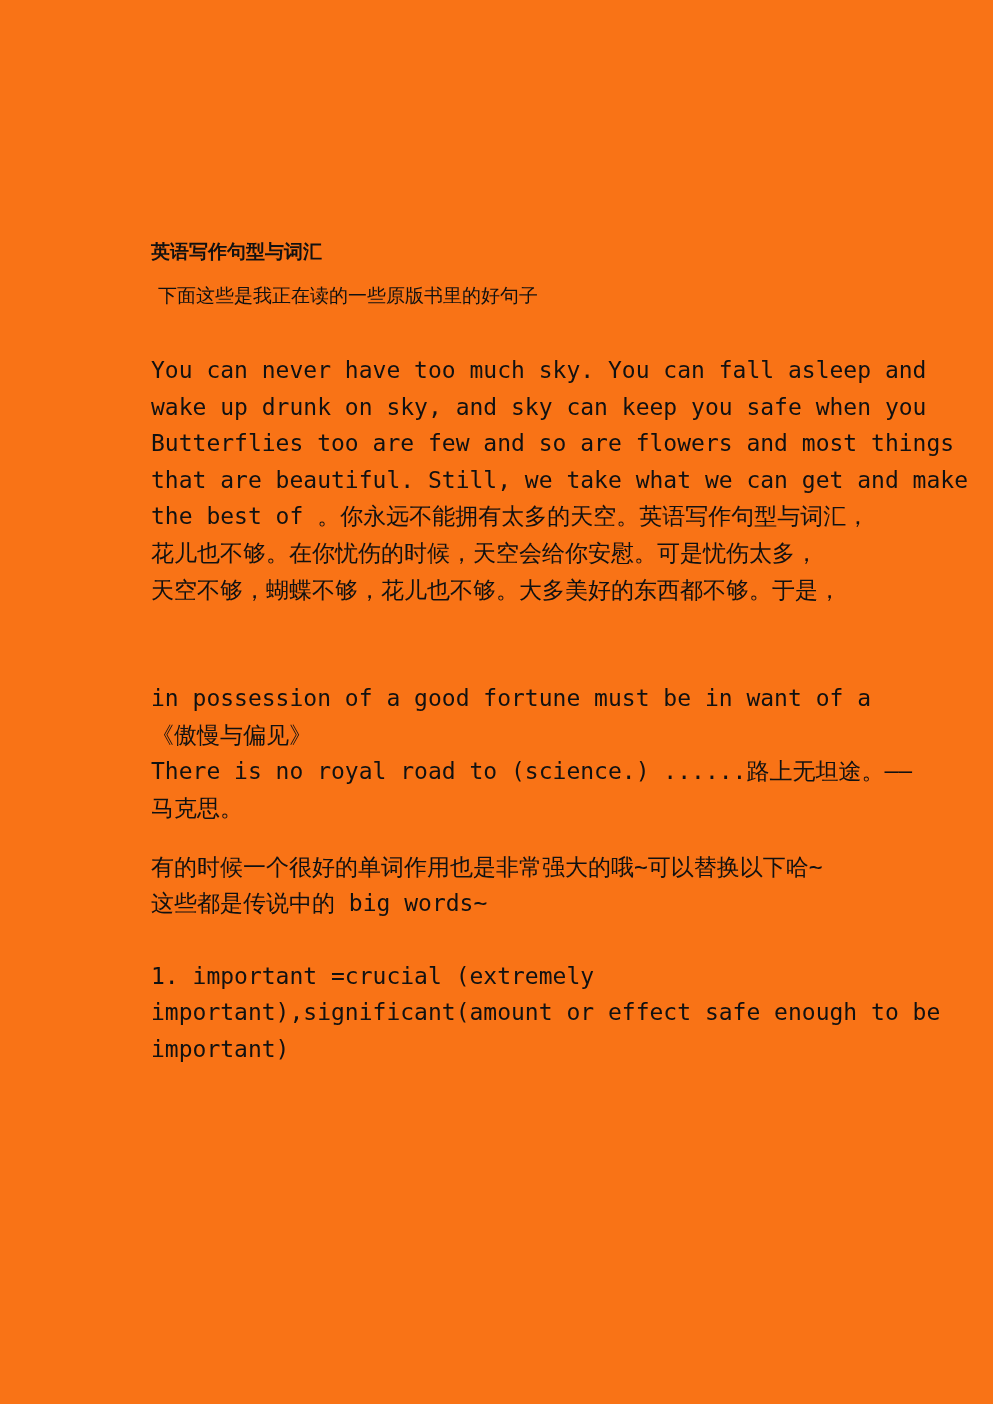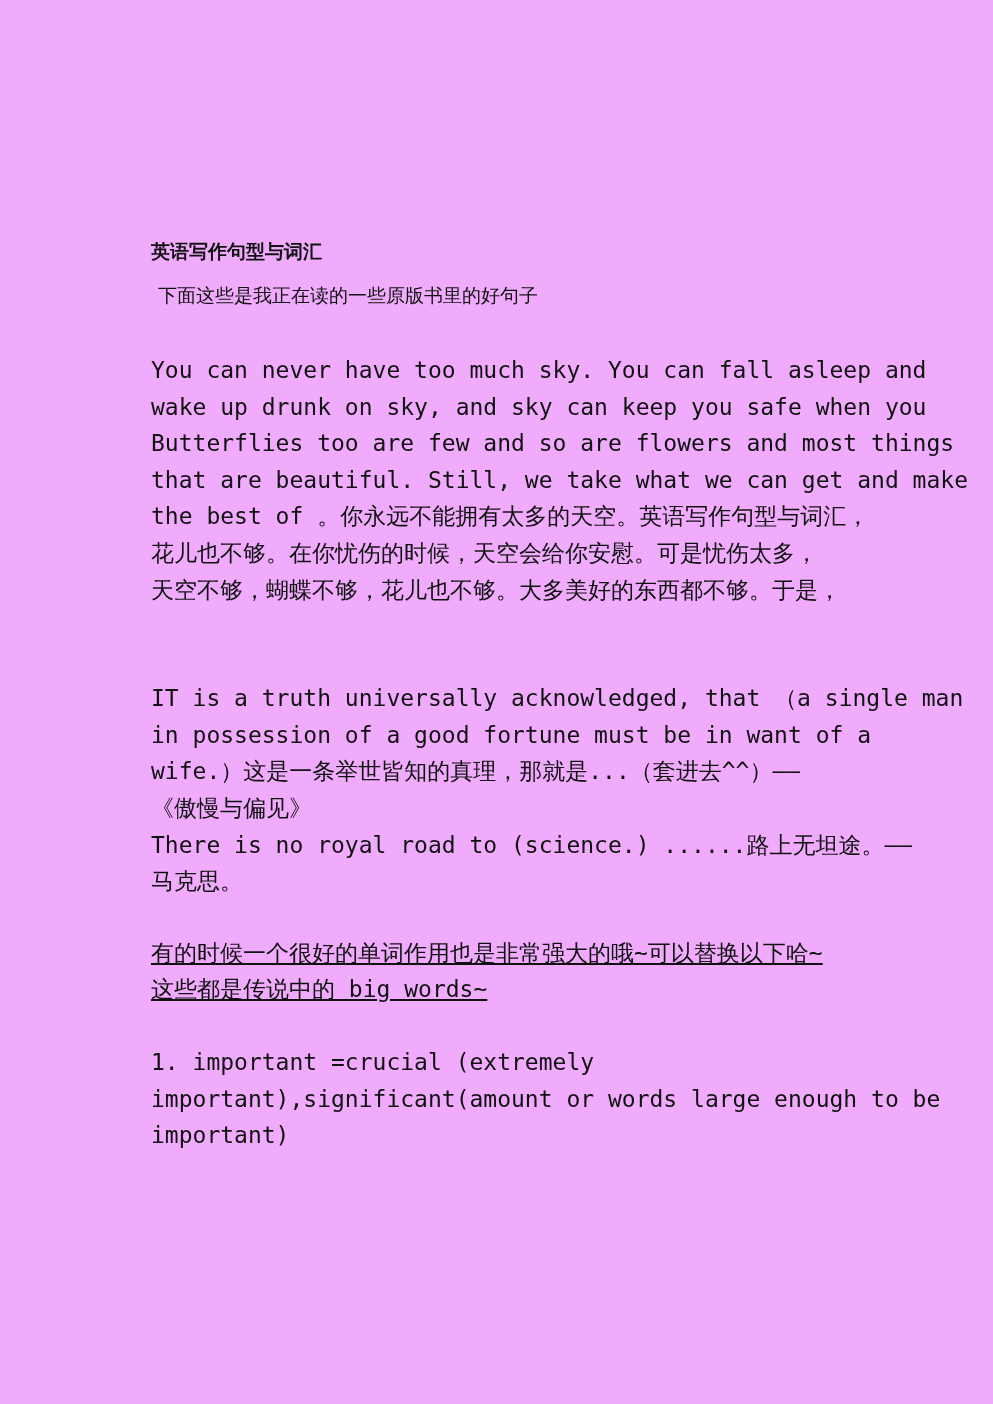--- a/index.html
+++ b/index.html
@@ -14,21 +14,21 @@
       overflow: hidden;
       color: #111111;
       font-family: "DejaVu Sans Mono", "Liberation Mono", monospace;
     }
     .page {
       position: absolute;
       left: 0;
       top: 0;
       width: 993px;
       height: 1404px;
-      background: #f0abfc;
+      background: #f97316;
     }
     .content {
       position: absolute;
       left: 151px;
       top: 236px;
       width: 700px;
     }
     .title {
       font-family: "DejaVu Serif", "Liberation Serif", serif;
       font-weight: bold;
@@ -52,21 +52,21 @@
       word-break: break-all;
     }
     .line {
       display: block;
       white-space: pre;
       height: 36.6px;
     }
     .p1 { margin-top: 42px; }
     .p2 { margin-top: 72px; }
     .p3 { }
-    .p4 { margin-top: 35px; text-decoration: underline; }
+    .p4 { margin-top: 22px; }
     .p5 { margin-top: 36px; }
   </style>
 </head>
 <body>
 
 <div class="page">
   <div class="content">
     <h1 class="title">英语写作句型与词汇</h1>
     <p class="subtitle">下面这些是我正在读的一些原版书里的好句子</p>
 
@@ -74,35 +74,33 @@
       <span class="line">You can never have too much sky. You can fall asleep and</span>
       <span class="line">wake up drunk on sky, and sky can keep you safe when you</span>
       <span class="line">Butterflies too are few and so are flowers and most things</span>
       <span class="line">that are beautiful. Still, we take what we can get and make</span>
       <span class="line">the best of 。你永远不能拥有太多的天空。英语写作句型与词汇，</span>
       <span class="line">花儿也不够。在你忧伤的时候，天空会给你安慰。可是忧伤太多，</span>
       <span class="line">天空不够，蝴蝶不够，花儿也不够。大多美好的东西都不够。于是，</span>
     </div>
 
     <div class="para p2">
-      <span class="line">IT is a truth universally acknowledged, that （a single man</span>
       <span class="line">in possession of a good fortune must be in want of a</span>
-      <span class="line">wife.）这是一条举世皆知的真理，那就是...（套进去^^）——</span>
       <span class="line">《傲慢与偏见》</span>
     </div>
 
     <div class="para p3">
       <span class="line">There is no royal road to (science.) ......路上无坦途。——</span>
       <span class="line">马克思。</span>
     </div>
 
     <div class="para p4">
       <span class="line">有的时候一个很好的单词作用也是非常强大的哦~可以替换以下哈~</span>
       <span class="line">这些都是传说中的 big words~</span>
     </div>
 
     <div class="para p5">
       <span class="line">1. important =crucial (extremely</span>
-      <span class="line">important),significant(amount or words large enough to be</span>
+      <span class="line">important),significant(amount or effect safe enough to be</span>
       <span class="line">important)</span>
     </div>
   </div>
 </div>
 
 </body></html>

